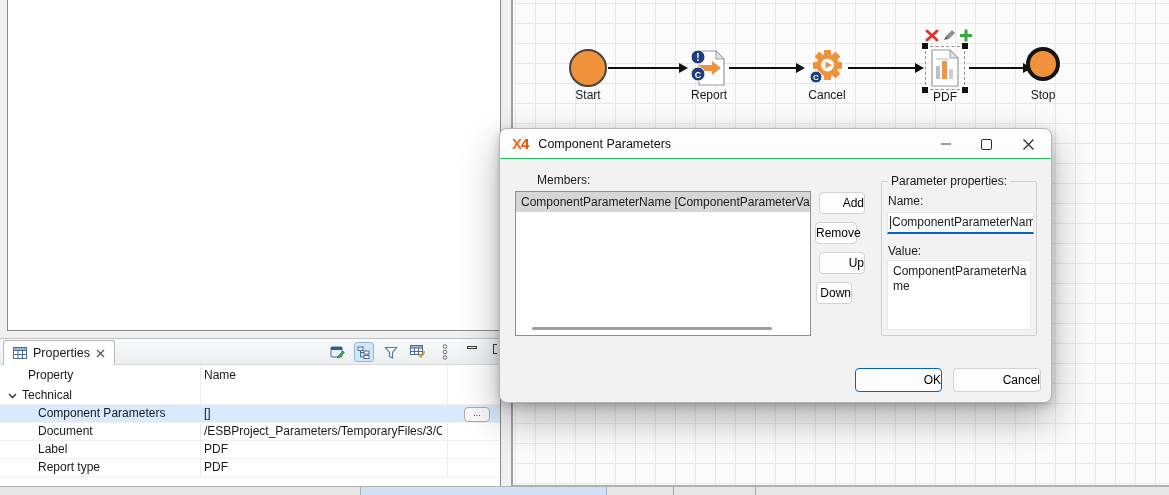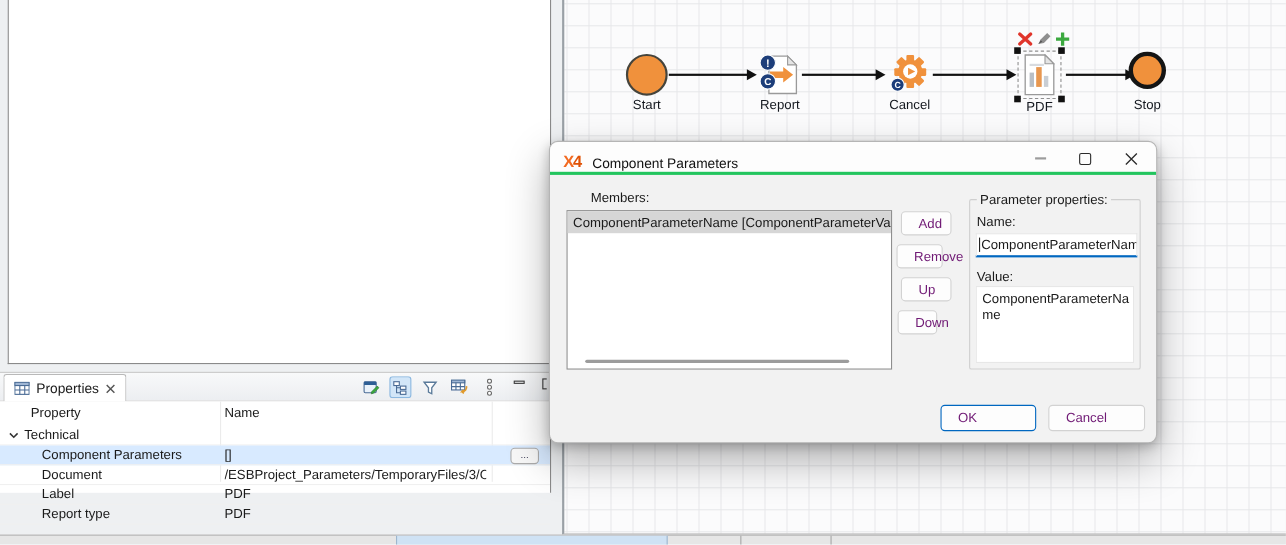--- a/index.html
+++ b/index.html
@@ -35,21 +35,21 @@
   .node-actions { position:absolute; left:409px; top:28px; width:50px; height:16px; }
 
   
   .bottomstrip { position:absolute; left:0; top:486px; width:1169px; height:9px;
     background:#e6e6e6; border-top:1px solid #b3b3b3; }
   .strip-blue { position:absolute; left:360px; top:0; width:247px; height:9px;
     background:#cfe2f4; border-left:1px solid #9db6ce; border-right:1px solid #9db6ce; }
   .strip-sep { position:absolute; top:0; width:1px; height:9px; background:#a6a6a6; }
 
   
-  .props { position:absolute; left:0; top:338px; width:501px; height:110px;
+  .props { position:absolute; left:0; top:338px; width:501px; height:148px;
     background:#fff; border-top:1px solid #c2c2c2; border-right:1px solid #8a8a8a; font-size:12px; }
   .props-tabbar { position:absolute; left:0; top:0; width:100%; height:26px;
     background:linear-gradient(#f8f9fa,#eceef1); border-bottom:1px solid #d8d8d8; }
   .props-tab { position:absolute; left:3px; top:1px; height:25px; background:#fff;
     border:1px solid #b9b9b9; border-bottom:none; border-radius:3px 3px 0 0;
     display:flex; align-items:center; gap:6px; padding:0 9px; font-size:12.5px; }
   .props-toolbar { position:absolute; right:3px; top:3px; height:20px; display:flex;
     align-items:center; gap:7px; overflow:hidden; }
   .tool-btn { width:20px; height:20px; display:flex; align-items:center; justify-content:center; }
   .tool-btn.active { background:#d2e6f8; border:1px solid #8cb8e0; border-radius:3px; }
@@ -65,39 +65,39 @@
   .chev { position:absolute; left:8px; top:6px; }
   .editor-btn { position:absolute; left:464px; top:2px; width:26px; height:15px;
     background:#f7f7f7; border:1px solid #ababab; border-radius:4px; font-size:9px;
     line-height:11px; text-align:center; color:#3c3c55; }
 
   
   .dialog { position:absolute; left:499px; top:128px; width:553px; height:275px;
     background:#f2f2f2; border:1px solid #b5b5b5; border-radius:8px; z-index:50;
     box-shadow:0 16px 38px rgba(0,0,0,.30), 0 3px 10px rgba(0,0,0,.20); font-size:12px; }
   .dlg-title { position:absolute; left:0; top:0; width:100%; height:30px; background:#fdfdfd;
-    border-radius:8px 8px 0 0; border-bottom:3px solid #22c55e; display:flex; align-items:flex-end;
+    border-radius:8px 8px 0 0; border-bottom:1px solid #22c55e; display:flex; align-items:center;
     padding:0 12px; }
   .logo { font-weight:bold; font-size:15px; letter-spacing:-1px; }
   .logo .lx { color:#f26a21; } .logo .l4 { color:#e05206; }
   .dlg-title-text { margin-left:10px; font-size:12.5px; color:#111; }
   .dlg-controls { position:absolute; right:16px; top:0; height:30px; display:flex;
     align-items:center; gap:30px; }
   .win-min { width:10px; height:2px; background:#9c9c9c; }
   .win-max { width:11px; height:11px; border:1.5px solid #2b2b2b; border-radius:2px; }
   .dlg-label { position:absolute; font-size:12px; color:#1a1a1a; }
   .members-list { position:absolute; left:15px; top:62px; width:296px; height:145px;
     background:#fff; border:1px solid #8f8f8f; }
   .member-item { height:20px; line-height:20px; background:#d6d6d6; padding-left:5px;
     white-space:nowrap; overflow:hidden; font-size:12px; }
   .hscroll-thumb { position:absolute; left:16px; bottom:5px; width:240px; height:3px;
     background:#9c9c9c; border-radius:2px; }
   .dlgbtn { position:absolute; background:#fdfdfd; border:1px solid #d2d2d2; border-radius:4px;
-    font-size:12px; color:#701a75; text-align:left; line-height:20px; height:22px;
-    font-family:"Liberation Sans", sans-serif;padding-left:15px; }
+    font-size:12px; color:#000000; text-align:right; line-height:20px; height:22px;
+    font-family:"Liberation Sans", sans-serif; }
   .group-box { position:absolute; left:381px; top:52px; width:156px; height:155px;
     border:1px solid #cfcfcf; border-radius:2px; }
   .group-legend { position:absolute; left:6px; top:-8px; background:#f2f2f2; padding:0 3px;
     font-size:12px; }
   .name-input { position:absolute; left:5px; top:30px; width:147px; height:22px; background:#fff;
     border:1px solid #e7e7e7; border-bottom:2px solid #0067c0; font-size:12px; line-height:19px;
     white-space:nowrap; overflow:hidden; padding-left:2px; display:flex; align-items:center; }
   .caret { display:inline-block; width:1px; height:13px; background:#222; margin-right:1px; flex:none; }
   .value-area { position:absolute; left:5px; top:78px; width:144px; height:70px; background:#fff;
     border:1px solid #e7e7e7; font-size:12px; line-height:15px; padding:3px 2px 0 5px;

